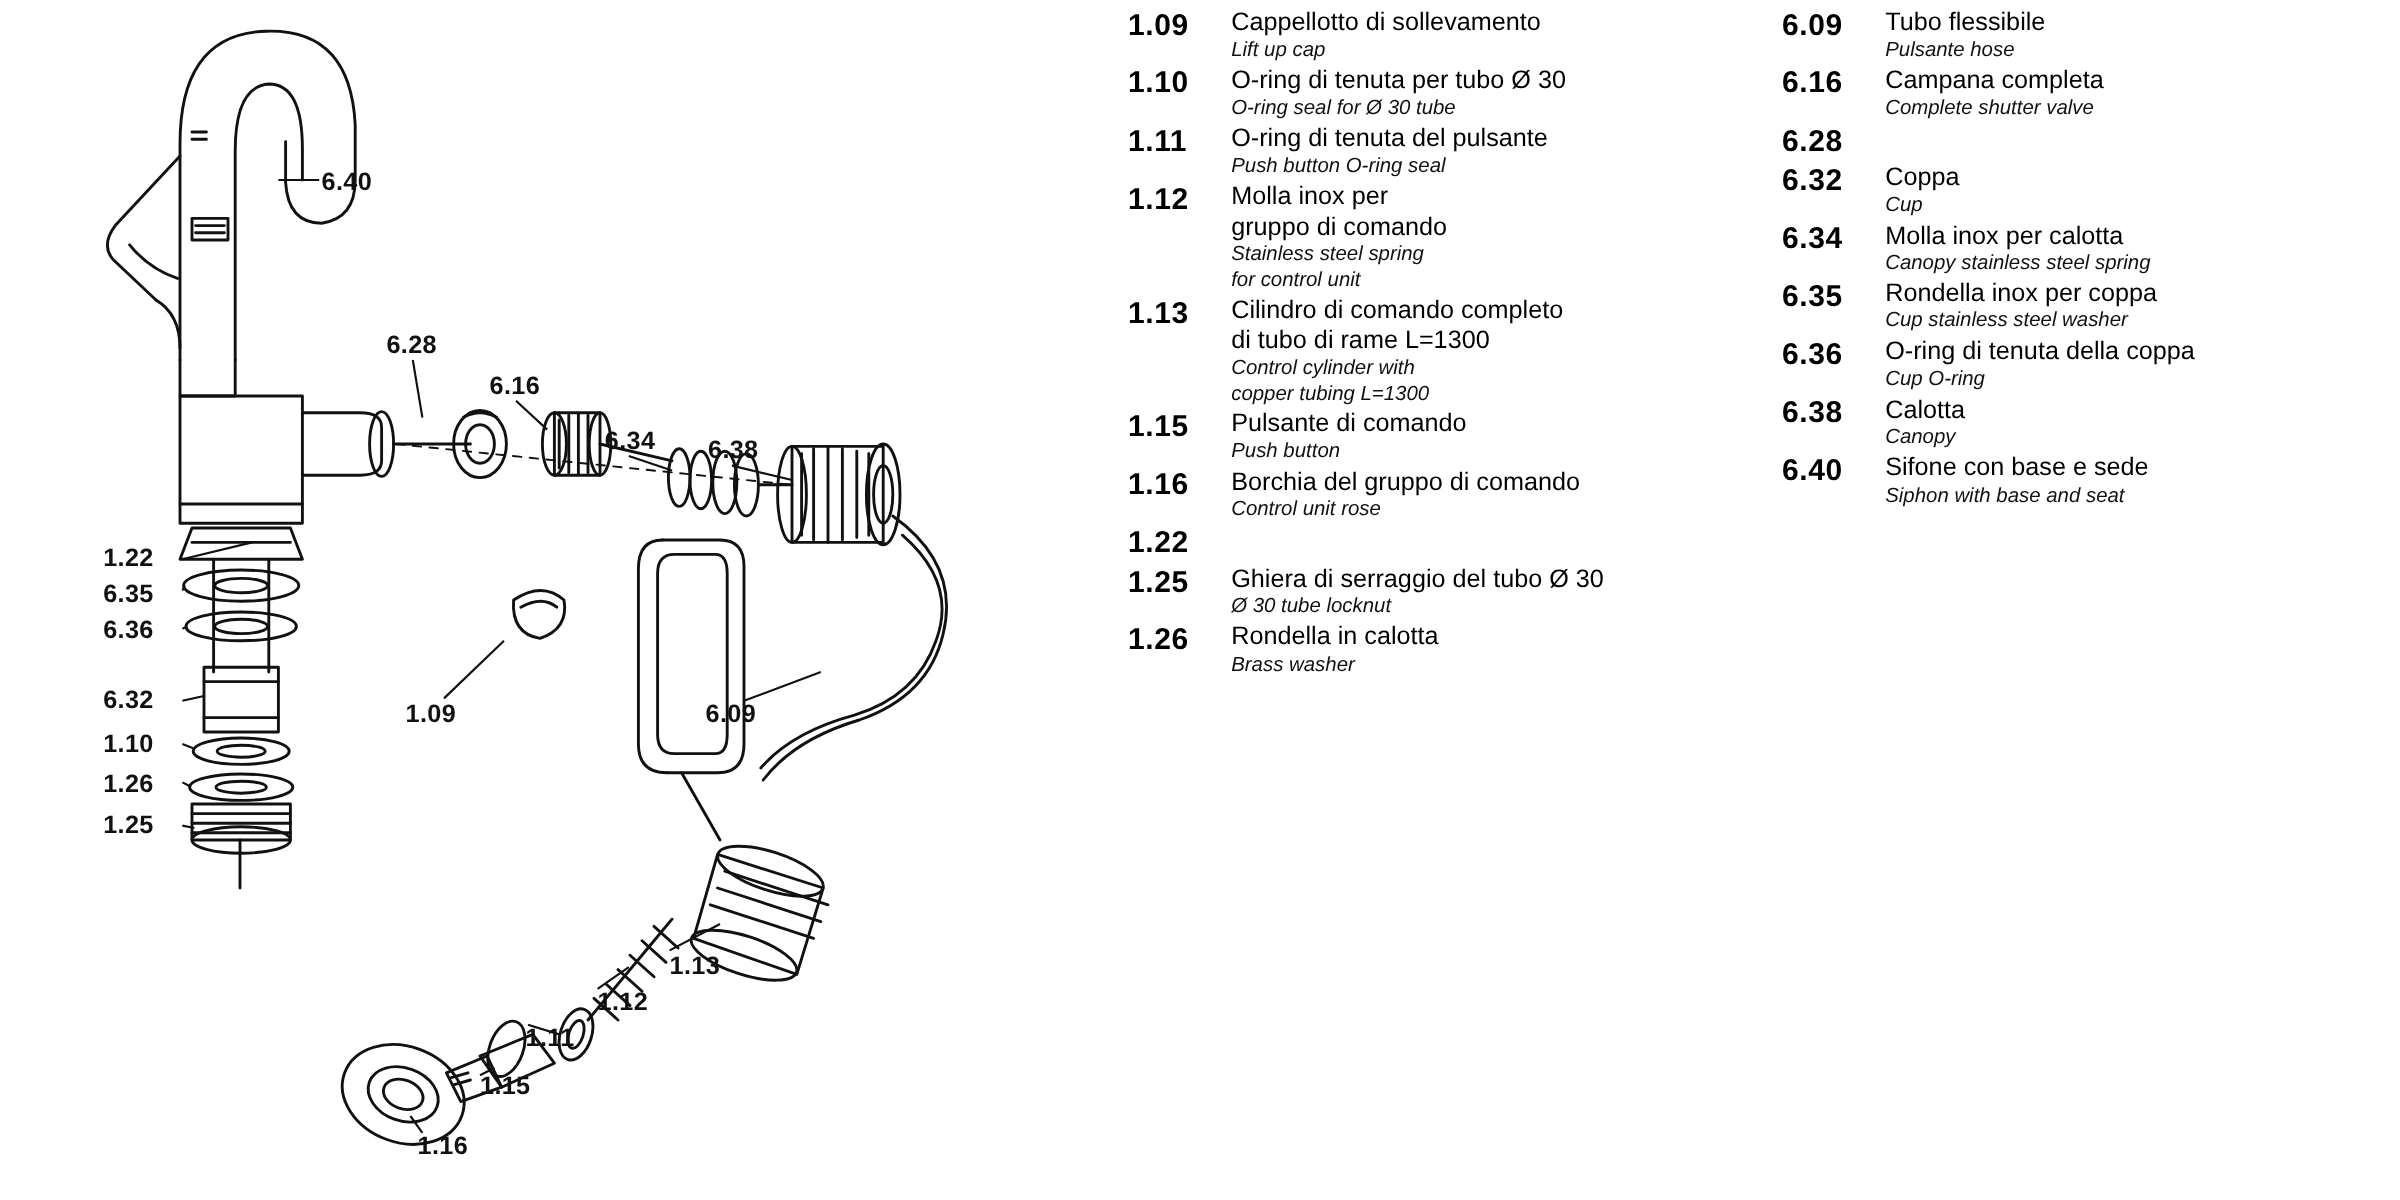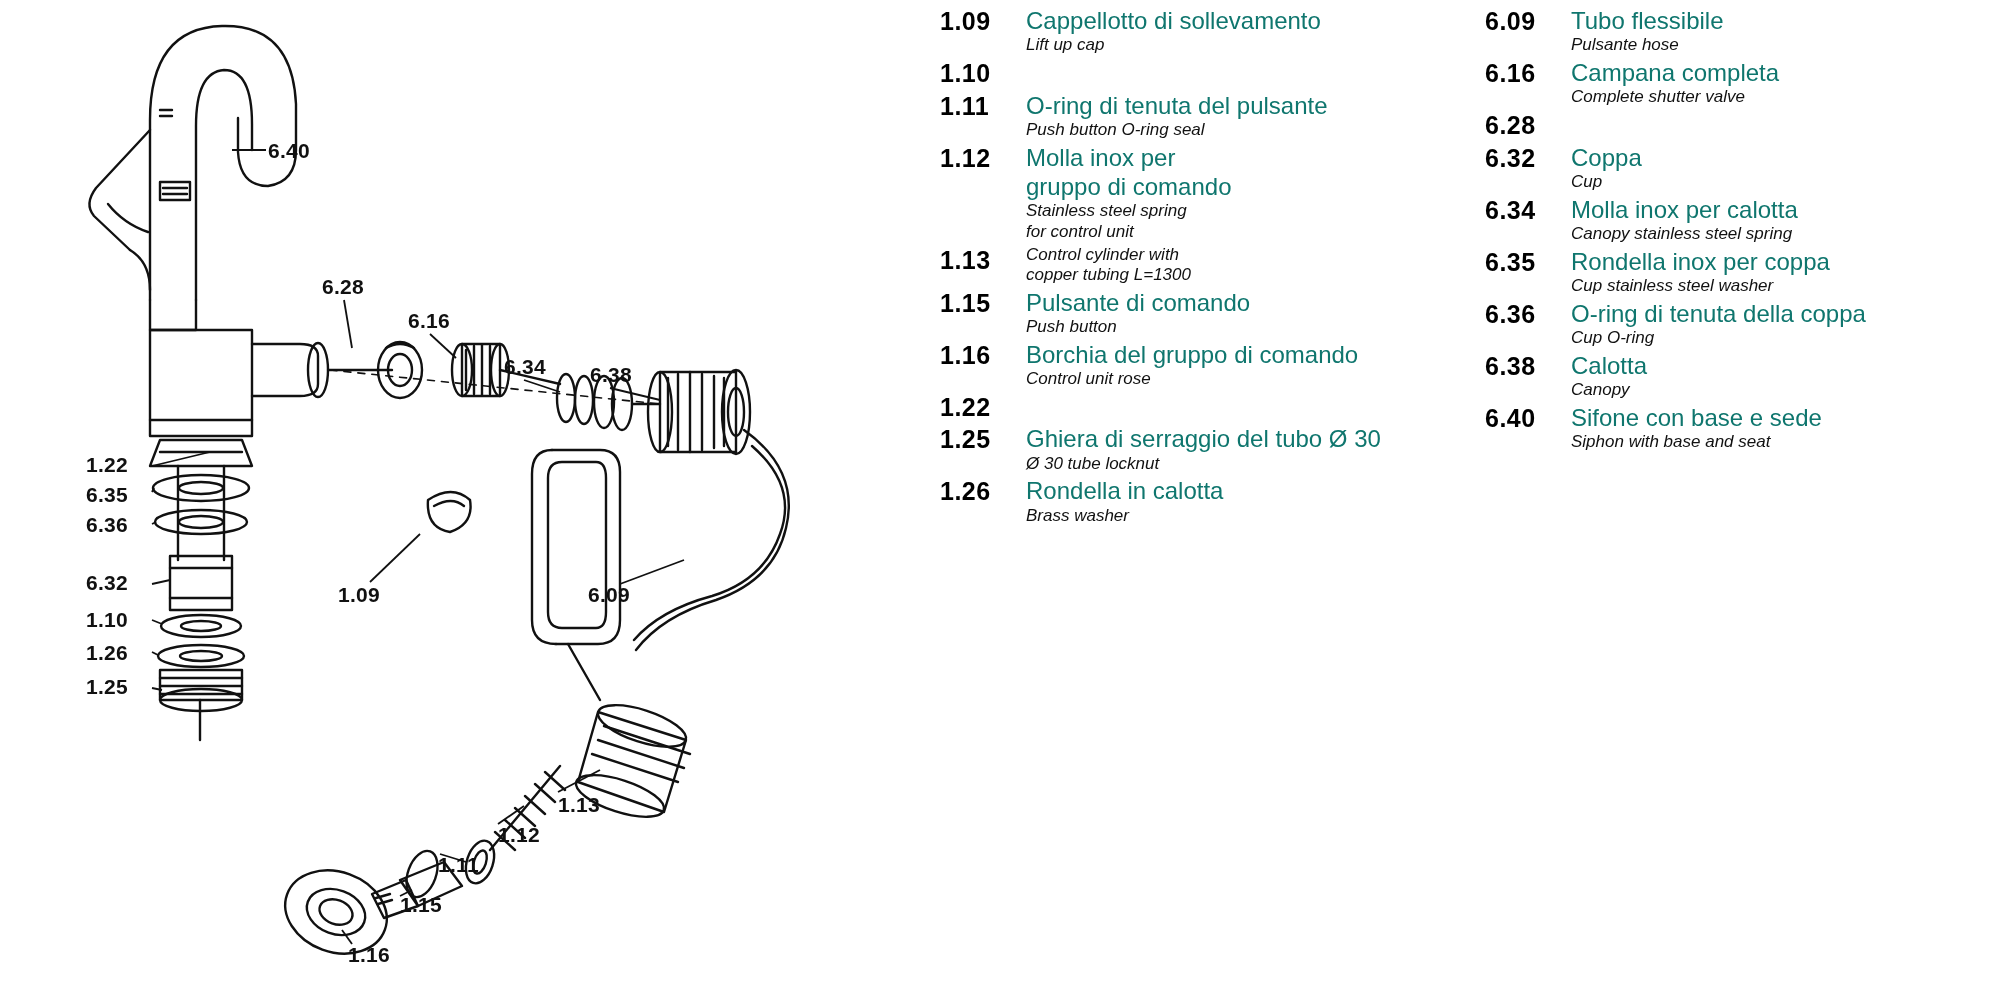--- a/index.html
+++ b/index.html
@@ -68,22 +68,22 @@
     color: #000000;
     text-align: left;
     padding-right: 8px;
   }
   .legend-text {
     flex: 1 1 auto;
     line-height: 1.22;
   }
   .legend-it {
     display: block;
-    font-size: 24px;
-    color: #0f766e;
+    font-size: 21px;
+    color: #000000;
     white-space: pre-line;
   }
   .legend-en {
     display: block;
     font-size: 17px;
     font-style: italic;
     color: #111111;
     white-space: pre-line;
   }
 </style>
@@ -284,20 +284,24 @@
       <div class="legend-entry">
         <div class="legend-code">1.09</div>
         <div class="legend-text">
           <span class="legend-it">Cappellotto di sollevamento</span>
           <span class="legend-en">Lift up cap</span>
         </div>
       </div>
 
       <div class="legend-entry">
         <div class="legend-code">1.10</div>
+        <div class="legend-text">
+          <span class="legend-it">O-ring di tenuta per tubo Ø 30</span>
+          <span class="legend-en">O-ring seal for Ø 30 tube</span>
+        </div>
       </div>
 
       <div class="legend-entry">
         <div class="legend-code">1.11</div>
         <div class="legend-text">
           <span class="legend-it">O-ring di tenuta del pulsante</span>
           <span class="legend-en">Push button O-ring seal</span>
         </div>
       </div>
 
@@ -307,20 +311,22 @@
           <span class="legend-it">Molla inox per
 gruppo di comando</span>
           <span class="legend-en">Stainless steel spring
 for control unit</span>
         </div>
       </div>
 
       <div class="legend-entry">
         <div class="legend-code">1.13</div>
         <div class="legend-text">
+          <span class="legend-it">Cilindro di comando completo
+di tubo di rame L=1300</span>
           <span class="legend-en">Control cylinder with
 copper tubing L=1300</span>
         </div>
       </div>
 
       <div class="legend-entry">
         <div class="legend-code">1.15</div>
         <div class="legend-text">
           <span class="legend-it">Pulsante di comando</span>
           <span class="legend-en">Push button</span>

